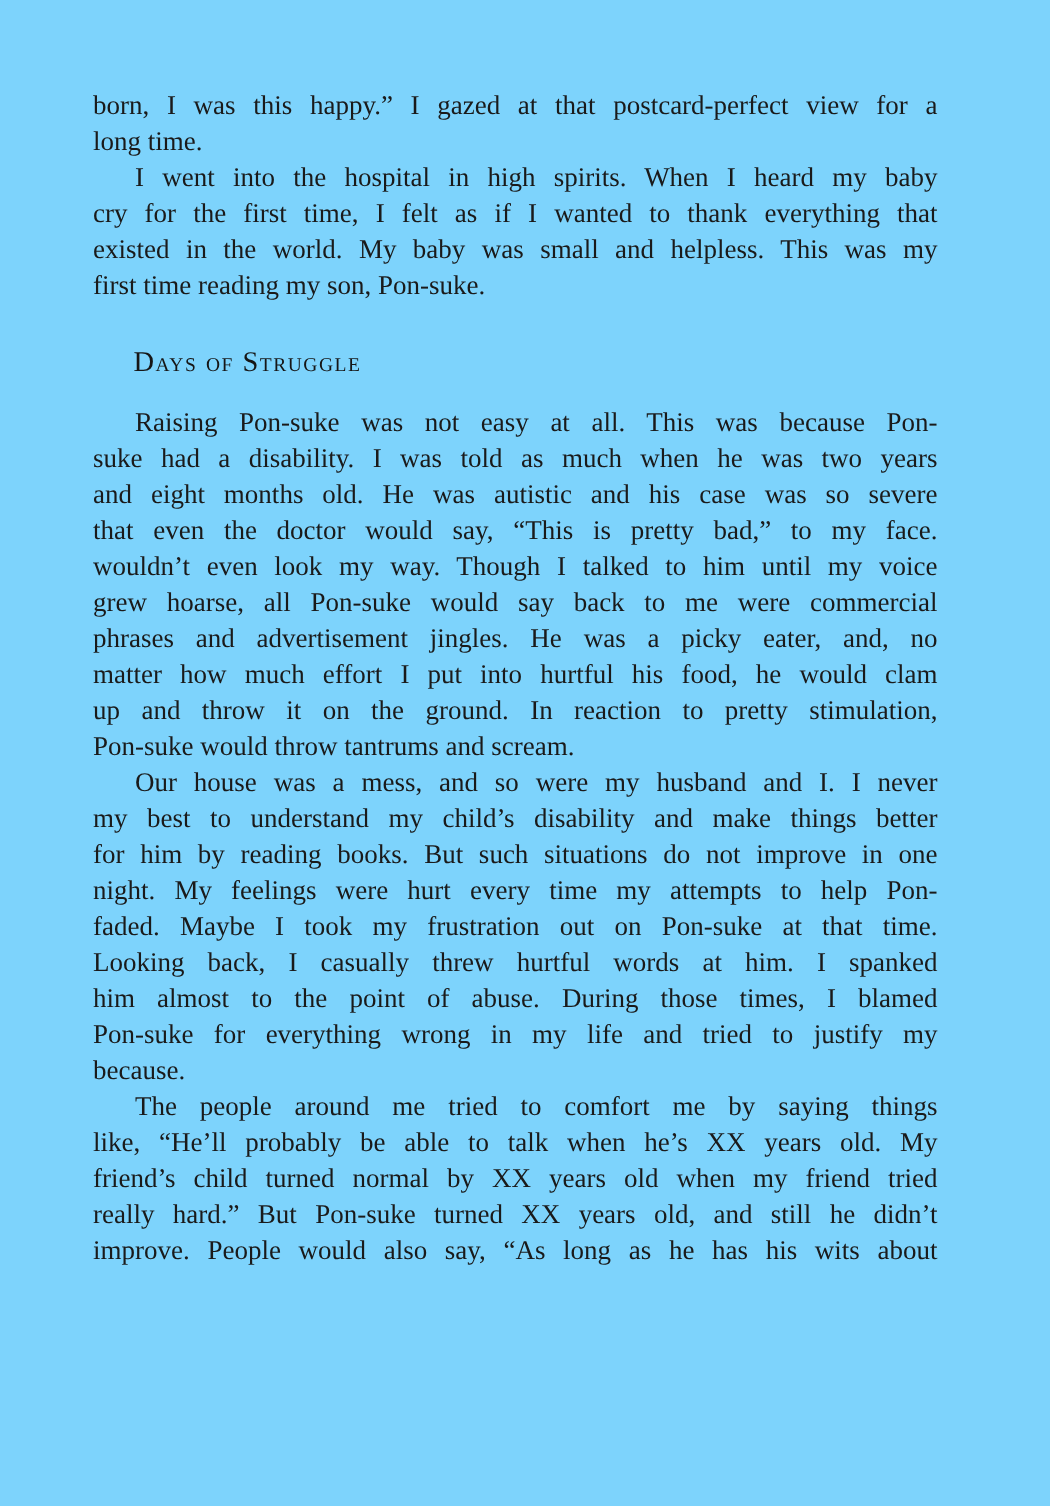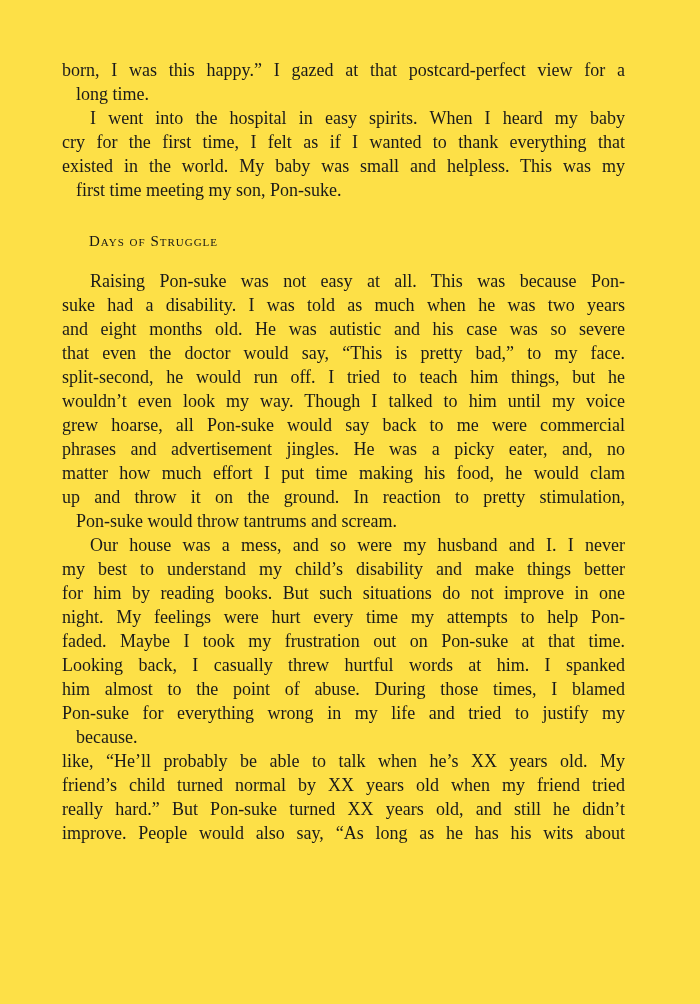--- a/index.html
+++ b/index.html
@@ -4,103 +4,102 @@
 <style>
   html, body {
     margin: 0;
     padding: 0;
     background: #ffffff;
   }
   .page {
     position: relative;
     width: 700px;
     height: 1004px;
-    background: #fde047;
+    background: #7dd3fc;
     box-sizing: border-box;
     padding: 58px 75px 12px 62px;
     overflow: hidden;
     font-family: "Liberation Serif", "DejaVu Serif", serif;
     color: #1a1a1a;
   }
   .para {
     margin: 0;
     padding: 0;
   }
   .ln {
     display: block;
     font-size: 18px;
     line-height: 24px;
     text-align: justify;
     text-align-last: justify;
     white-space: normal;
   }
   .ln.last {
     text-align-last: left;
-    margin-left: 14px;
   }
   .ln.ind {
     text-indent: 28px;
   }
   .section-heading {
     display: block;
     margin: 26px 0 14px 27px;
-    font-size: 15px;
+    font-size: 19px;
     line-height: 27px;
     font-weight: 400;
     font-variant: small-caps;
     letter-spacing: 1px;
     color: #161616;
     text-align: left;
   }
 </style>
 </head>
 <body>
 
 <div class="page">
 
   <p class="para">
     <span class="ln">born, I was this happy.” I gazed at that postcard-perfect view for a</span>
     <span class="ln last">long time.</span>
   </p>
 
   <p class="para">
-    <span class="ln ind">I went into the hospital in easy spirits. When I heard my baby</span>
+    <span class="ln ind">I went into the hospital in high spirits. When I heard my baby</span>
     <span class="ln">cry for the first time, I felt as if I wanted to thank everything that</span>
     <span class="ln">existed in the world. My baby was small and helpless. This was my</span>
-    <span class="ln last">first time meeting my son, Pon-suke.</span>
+    <span class="ln last">first time reading my son, Pon-suke.</span>
   </p>
 
   <h2 class="section-heading">Days of Struggle</h2>
 
   <p class="para">
     <span class="ln ind">Raising Pon-suke was not easy at all. This was because Pon-</span>
     <span class="ln">suke had a disability. I was told as much when he was two years</span>
     <span class="ln">and eight months old. He was autistic and his case was so severe</span>
     <span class="ln">that even the doctor would say, “This is pretty bad,” to my face.</span>
-    <span class="ln">split-second, he would run off. I tried to teach him things, but he</span>
     <span class="ln">wouldn’t even look my way. Though I talked to him until my voice</span>
     <span class="ln">grew hoarse, all Pon-suke would say back to me were commercial</span>
     <span class="ln">phrases and advertisement jingles. He was a picky eater, and, no</span>
-    <span class="ln">matter how much effort I put time making his food, he would clam</span>
+    <span class="ln">matter how much effort I put into hurtful his food, he would clam</span>
     <span class="ln">up and throw it on the ground. In reaction to pretty stimulation,</span>
     <span class="ln last">Pon-suke would throw tantrums and scream.</span>
   </p>
 
   <p class="para">
     <span class="ln ind">Our house was a mess, and so were my husband and I. I never</span>
     <span class="ln">my best to understand my child’s disability and make things better</span>
     <span class="ln">for him by reading books. But such situations do not improve in one</span>
     <span class="ln">night. My feelings were hurt every time my attempts to help Pon-</span>
     <span class="ln">faded. Maybe I took my frustration out on Pon-suke at that time.</span>
     <span class="ln">Looking back, I casually threw hurtful words at him. I spanked</span>
     <span class="ln">him almost to the point of abuse. During those times, I blamed</span>
     <span class="ln">Pon-suke for everything wrong in my life and tried to justify my</span>
     <span class="ln last">because.</span>
   </p>
 
   <p class="para">
+    <span class="ln ind">The people around me tried to comfort me by saying things</span>
     <span class="ln">like, “He’ll probably be able to talk when he’s XX years old. My</span>
     <span class="ln">friend’s child turned normal by XX years old when my friend tried</span>
     <span class="ln">really hard.” But Pon-suke turned XX years old, and still he didn’t</span>
     <span class="ln">improve. People would also say, “As long as he has his wits about</span>
   </p>
 
 </div>
 
 </body></html>

